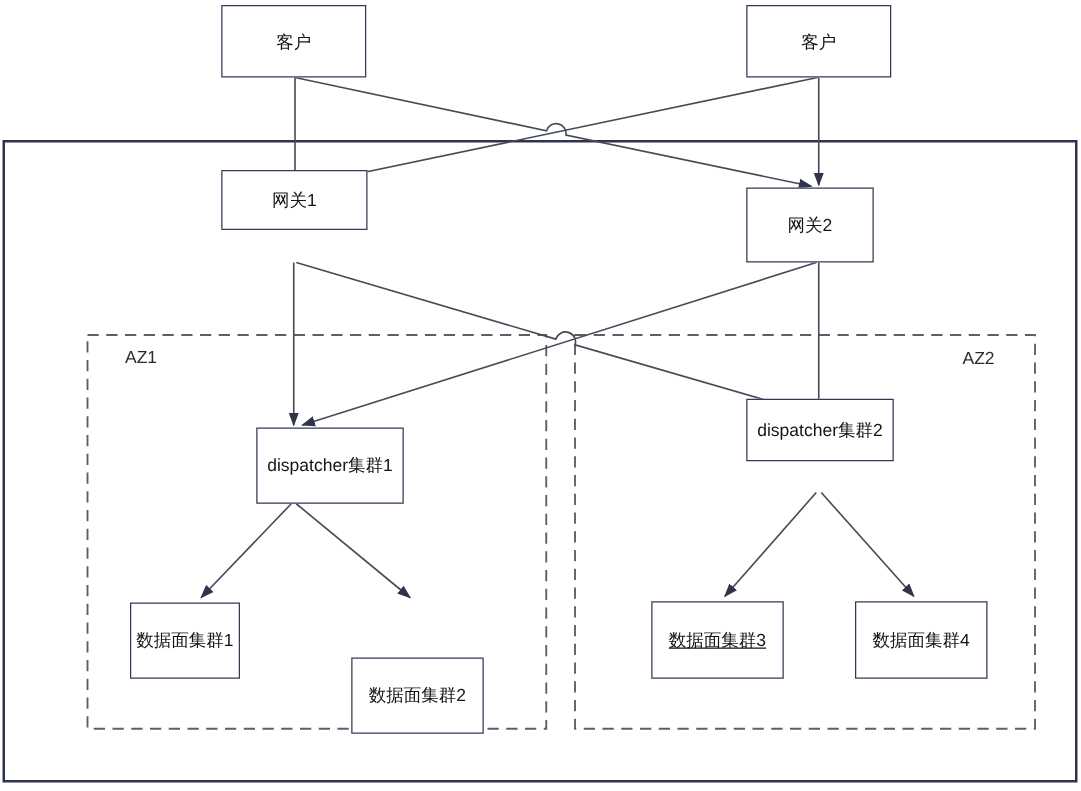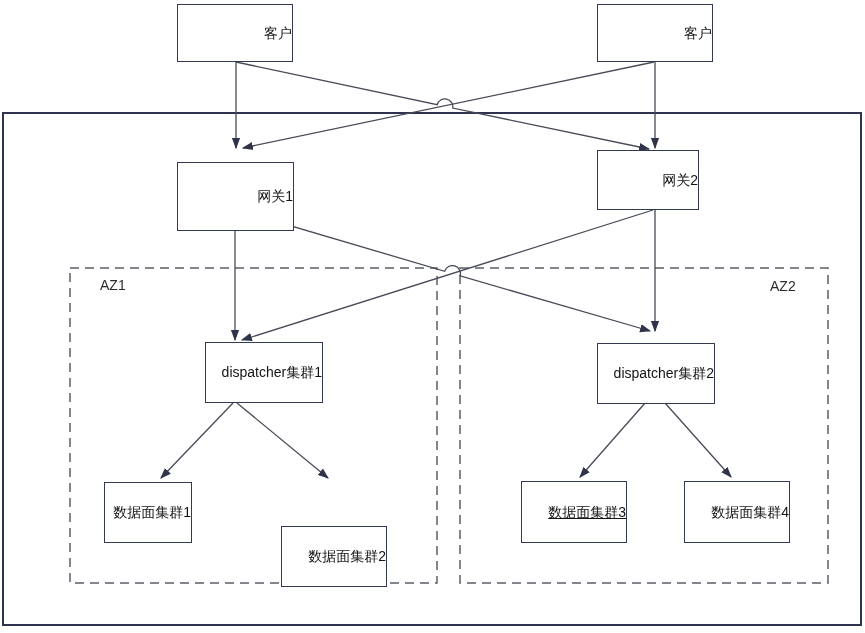--- a/index.html
+++ b/index.html
@@ -11,21 +11,21 @@
     font-family: "Liberation Sans", "DejaVu Sans", sans-serif;
     overflow: hidden;
   }
   .node {
     position: absolute;
     box-sizing: border-box;
     background: #ffffff;
     border: 1.6px solid #343a54;
     display: flex;
     align-items: center;
-    justify-content: flex-end;
+    justify-content: center;
     font-size: 14px;
     color: #141414;
     text-align: center;
     line-height: 1.2;
   }
   .outer-container {
     position: absolute;
     box-sizing: border-box;
     left: 2px;
     top: 112px;
@@ -34,24 +34,24 @@
     border: 2px solid #2e3350;
     background: transparent;
   }
   .az-label {
     position: absolute;
     font-size: 14px;
     color: #2b2b2b;
   }
   #client-left      { left: 177px; top: 4px;   width: 116px; height: 58px; }
   #client-right     { left: 597px; top: 4px;   width: 116px; height: 58px; }
-  #gateway-1        { left: 177px; top: 162px; width: 117px; height: 69px; }
+  #gateway-1        { left: 177px; top: 136px; width: 117px; height: 48px; }
   #gateway-2        { left: 597px; top: 150px; width: 102px; height: 60px; }
   #dispatcher-1     { left: 177px; top: 342px; width: 118px; height: 61px; margin-left: 28px; }
-  #dispatcher-2     { left: 597px; top: 343px; width: 118px; height: 61px; }
+  #dispatcher-2     { left: 597px; top: 319px; width: 118px; height: 50px; }
   #dataplane-1      { left: 104px; top: 482px; width: 88px; height: 61px; }
   #dataplane-2      { left: 281px; top: 482px; width: 106px; height: 61px; margin-top: 44px; }
   #dataplane-3      { left: 521px; top: 481px; width: 106px; height: 62px; text-decoration: underline; }
   #dataplane-4      { left: 684px; top: 481px; width: 106px; height: 62px; }
   #az1-label        { left: 100px; top: 277px; }
   #az2-label        { left: 770px; top: 278px; }
   #edge-layer {
     position: absolute;
     left: 0; top: 0;
     width: 865px;

